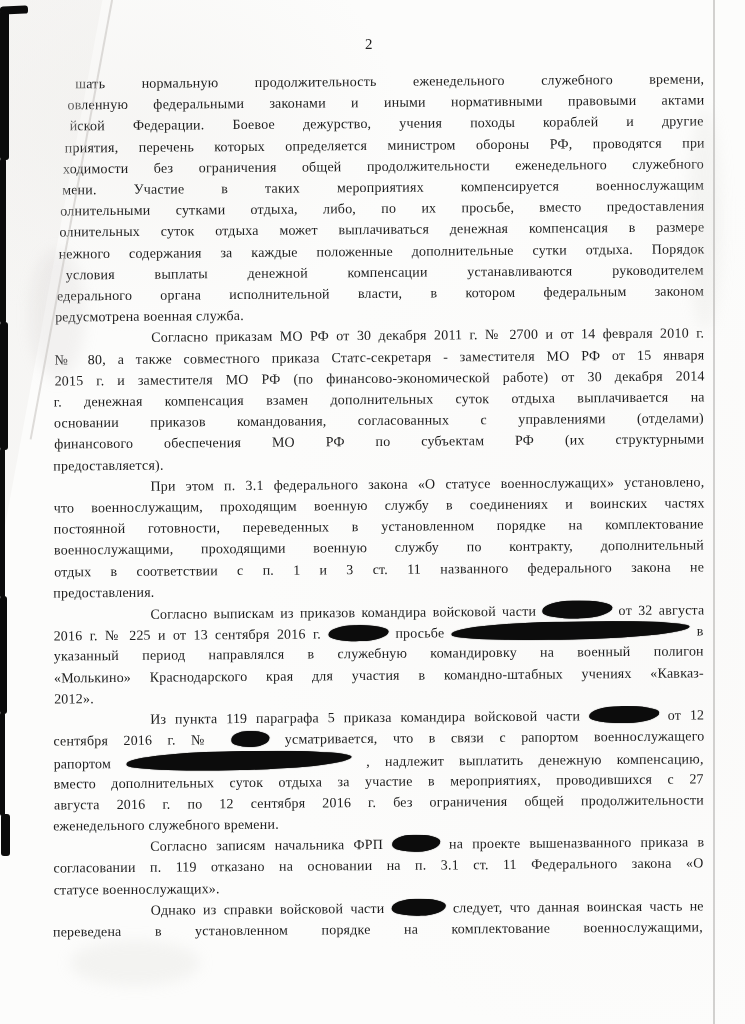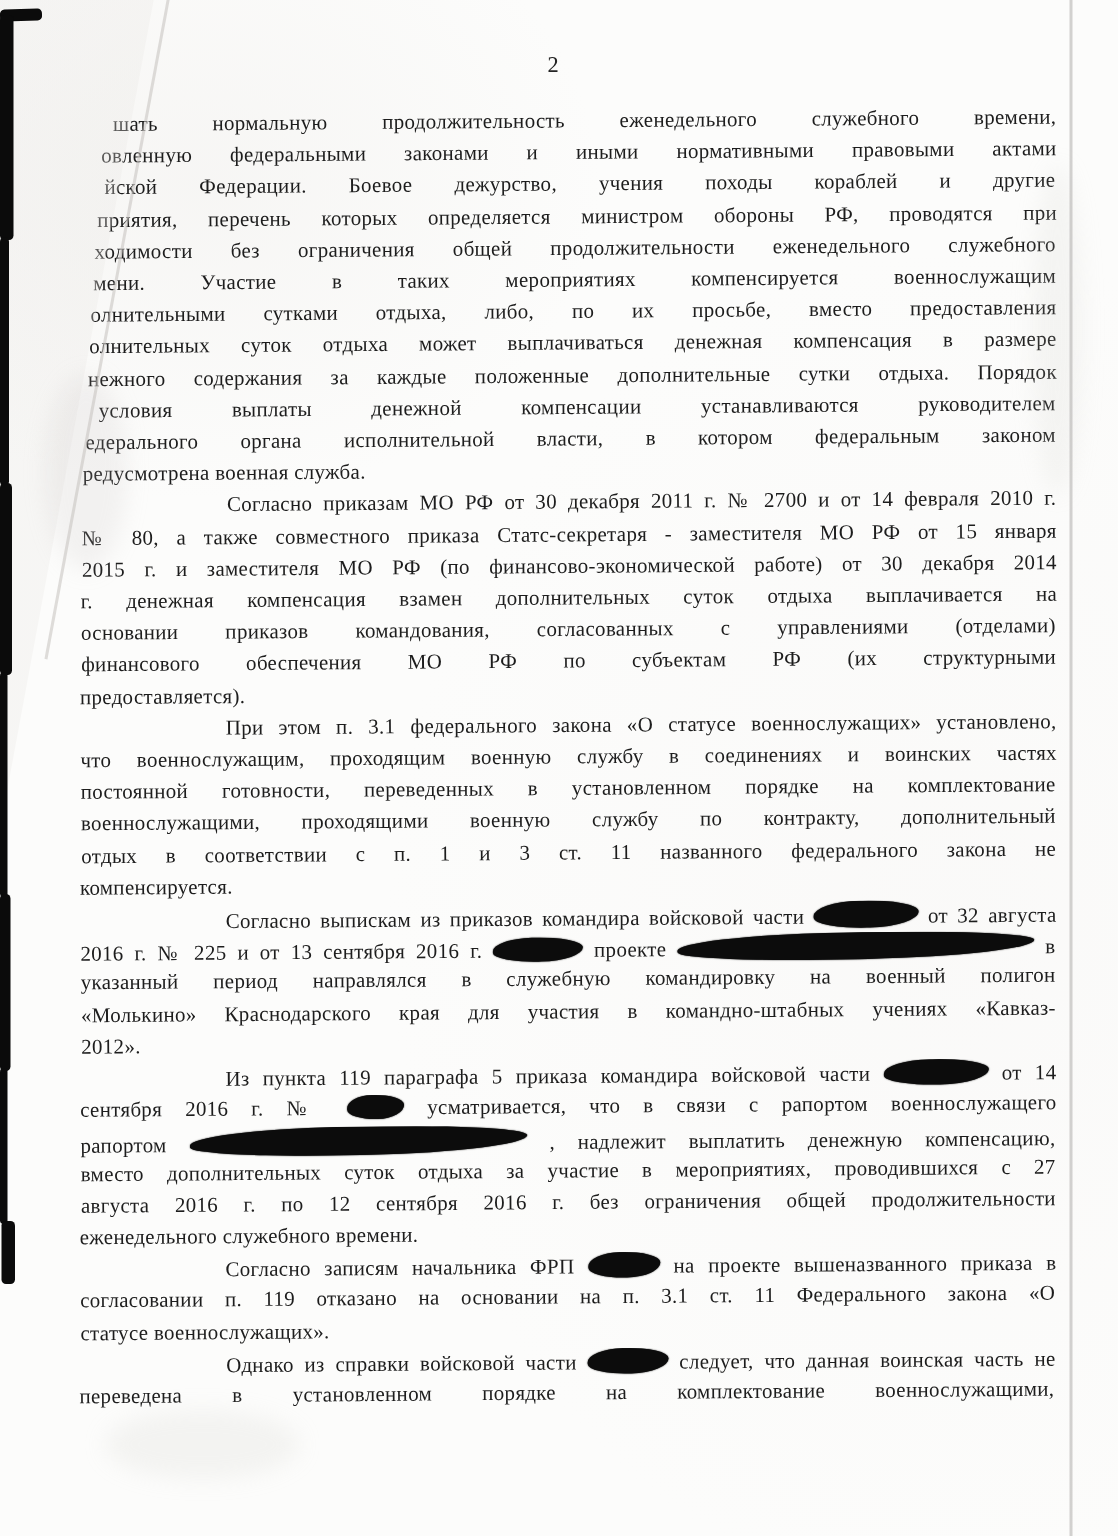--- a/index.html
+++ b/index.html
@@ -76,27 +76,27 @@
       <div class="line j" style="left: 55px; top: 368.8px; width: 650px;"><span>2015 г. и заместителя МО РФ (по финансово-экономической работе) от 30 декабря 2014</span></div>
       <div class="line j" style="left: 54px; top: 390px; width: 651px;"><span>г. денежная компенсация взамен дополнительных суток отдыха выплачивается на</span></div>
       <div class="line j" style="left: 54px; top: 411.2px; width: 650px;"><span>основании приказов командования, согласованных с управлениями (отделами)</span></div>
       <div class="line j" style="left: 54px; top: 432.4px; width: 650px;"><span>финансового обеспечения МО РФ по субъектам РФ (их структурными</span></div>
       <div class="line" style="left: 53px; top: 453.6px; width: 650px;"><span>предоставляется).</span></div>
       <div class="line j" style="left: 150px; top: 474.8px; width: 554px;"><span>При этом п. 3.1 федерального закона «О статусе военнослужащих» установлено,</span></div>
       <div class="line j" style="left: 53px; top: 496px; width: 651px;"><span>что военнослужащим, проходящим военную службу в соединениях и воинских частях</span></div>
       <div class="line j" style="left: 53px; top: 517.2px; width: 650px;"><span>постоянной готовности, переведенных в установленном порядке на комплектование</span></div>
       <div class="line j" style="left: 53px; top: 538.4px; width: 650px;"><span>военнослужащими, проходящими военную службу по контракту, дополнительный</span></div>
       <div class="line j" style="left: 53px; top: 559.6px; width: 650px;"><span>отдых в соответствии с п. 1 и 3 ст. 11 названного федерального закона не</span></div>
-      <div class="line" style="left: 52px; top: 580.8px; width: 650px;"><span>компенсируется.</span></div>
+      <div class="line" style="left: 52px; top: 580.8px; width: 650px;"><span>предоставления.</span></div>
       <div class="line j" style="left: 149px; top: 602px; width: 554px;"><span>Согласно выпискам из приказов командира войсковой части</span> <span class="redact" style="width: 70px; height: 18px;"></span> <span>от 32 августа</span></div>
-      <div class="line j" style="left: 52px; top: 623.2px; width: 650px;"><span>2016 г. № 225 и от 13 сентября 2016 г.</span> <span class="redact" style="width: 60px; height: 16px;"></span> <span>проекте</span> <span class="redact" style="width: 238px; height: 18px;"></span> <span>в</span></div>
+      <div class="line j" style="left: 52px; top: 623.2px; width: 650px;"><span>2016 г. № 225 и от 13 сентября 2016 г.</span> <span class="redact" style="width: 60px; height: 16px;"></span> <span>просьбе</span> <span class="redact" style="width: 238px; height: 18px;"></span> <span>в</span></div>
       <div class="line j" style="left: 52px; top: 644.4px; width: 650px;"><span>указанный период направлялся в служебную командировку на военный полигон</span></div>
       <div class="line j" style="left: 52px; top: 665.6px; width: 650px;"><span>«Молькино» Краснодарского края для участия в командно-штабных учениях «Кавказ-</span></div>
       <div class="line" style="left: 52px; top: 686.8px; width: 650px;"><span>2012».</span></div>
-      <div class="line j" style="left: 148px; top: 708px; width: 554px;"><span>Из пункта 119 параграфа 5 приказа командира войсковой части</span> <span class="redact" style="width: 70px; height: 17px;"></span> <span>от 14</span></div>
+      <div class="line j" style="left: 148px; top: 708px; width: 554px;"><span>Из пункта 119 параграфа 5 приказа командира войсковой части</span> <span class="redact" style="width: 70px; height: 17px;"></span> <span>от 12</span></div>
       <div class="line j" style="left: 51px; top: 729.2px; width: 651px;"><span>сентября 2016 г. №</span> <span class="redact" style="width: 38px; height: 16px;"></span> <span>усматривается, что в связи с рапортом военнослужащего</span></div>
       <div class="line j" style="left: 51px; top: 750.4px; width: 650px;"><span>рапортом</span> <span class="redact" style="width: 225px; height: 19px;"></span> <span>, надлежит выплатить денежную компенсацию,</span></div>
       <div class="line j" style="left: 51px; top: 771.6px; width: 650px;"><span>вместо дополнительных суток отдыха за участие в мероприятиях, проводившихся с 27</span></div>
       <div class="line j" style="left: 51px; top: 792.8px; width: 650px;"><span>августа 2016 г. по 12 сентября 2016 г. без ограничения общей продолжительности</span></div>
       <div class="line" style="left: 50px; top: 814px; width: 650px;"><span>еженедельного служебного времени.</span></div>
       <div class="line j" style="left: 147px; top: 835.2px; width: 554px;"><span>Согласно записям начальника ФРП</span> <span class="redact" style="width: 48px; height: 17px;"></span> <span>на проекте вышеназванного приказа в</span></div>
       <div class="line j" style="left: 50px; top: 856.4px; width: 650px;"><span>согласовании п. 119 отказано на основании на п. 3.1 ст. 11 Федерального закона «О</span></div>
       <div class="line" style="left: 50px; top: 877.6px; width: 650px;"><span>статусе военнослужащих».</span></div>
       <div class="line j" style="left: 147px; top: 898.8px; width: 553px;"><span>Однако из справки войсковой части</span> <span class="redact" style="width: 54px; height: 17px;"></span> <span>следует, что данная воинская часть не</span></div>
       <div class="line j" style="left: 49px; top: 920px; width: 650px;"><span>переведена в установленном порядке на комплектование военнослужащими,</span></div>

